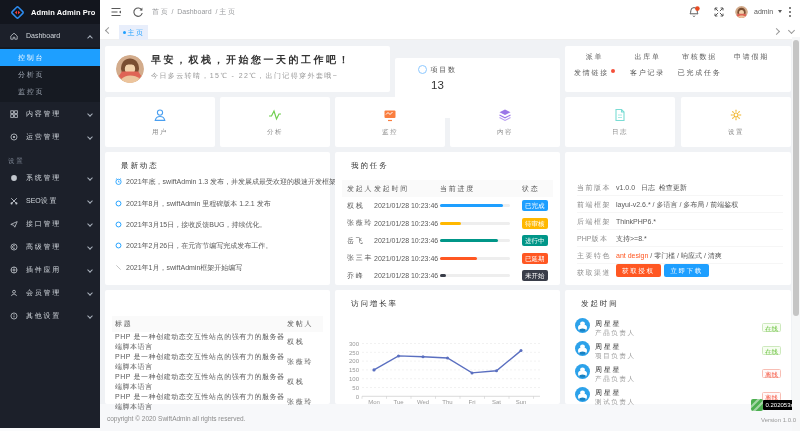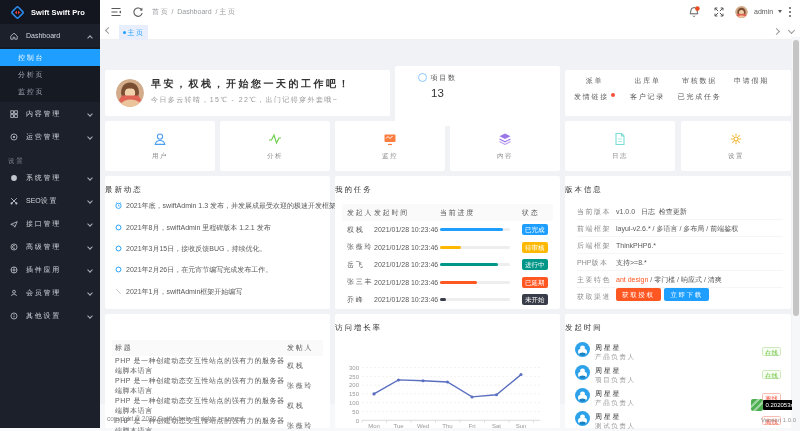--- a/index.html
+++ b/index.html
@@ -31,25 +31,25 @@
 #bell{left:588px;}
 #fullscr{left:613px;}
 
 #tabs{position:absolute;left:100px;top:24px;width:700px;height:16px;background:#fff;border-bottom:1px solid #f0f0f0;}
 #tabs .tl{position:absolute;left:6px;top:4px;width:5px;height:5px;border-left:1px solid #999;border-bottom:1px solid #999;transform:rotate(45deg);}
 .tab1{position:absolute;left:19px;top:1px;width:29px;height:15px;background:#e8eefb;color:#1e9fff;font-size:7px;line-height:15px;text-align:center;letter-spacing:.2em;}
 .tab1 .dot{display:inline-block;width:3px;height:3px;border-radius:50%;background:#1e9fff;margin-right:2px;vertical-align:1px;}
 #tabs .tr1{position:absolute;right:21px;top:5px;width:5px;height:5px;border-right:1px solid #999;border-top:1px solid #999;transform:rotate(45deg);}
 #tabs .tr2{position:absolute;right:6px;top:4px;width:5px;height:5px;border-right:1px solid #999;border-bottom:1px solid #999;transform:rotate(45deg);}
 
-.card{position:absolute;background:#fff;border-radius:2px;margin-top:24px;}
-.chead{height:26px;line-height:27px;padding-left:0;font-size:7.5px;color:#333;letter-spacing:.25em;}
+.card{position:absolute;background:#fff;border-radius:2px;}
+.chead{height:26px;line-height:27px;padding-left:16px;font-size:7.5px;color:#333;letter-spacing:.25em;}
 
 #cA{left:105px;top:46px;width:285px;height:46px;}
-#cB{left:395px;top:42px;width:165px;height:60px;}
+#cB{left:395px;top:58px;width:165px;height:60px;}
 #cC{left:565px;top:46px;width:226px;height:46px;}
 #avatarA{position:absolute;left:11px;top:9px;width:28px;height:28px;border-radius:50%;overflow:hidden;}
 #cA .t1{position:absolute;left:46px;top:7px;font-size:10px;color:#333;font-weight:bold;letter-spacing:.25em;white-space:nowrap;}
 #cA .t2{position:absolute;left:46px;top:25px;font-size:7px;color:#999;letter-spacing:.2em;white-space:nowrap;}
 .stat{position:absolute;top:0;height:46px;width:55px;}
 .stat .lb{position:absolute;top:7px;left:0;width:100%;font-size:7px;color:#595959;text-align:center;white-space:nowrap;letter-spacing:.25em;}
 .stat .ic{display:inline-block;width:9px;height:9px;border-radius:50%;vertical-align:-2px;margin-right:3px;}
 .stat .vl{position:absolute;top:21px;left:0;width:100%;font-size:11.5px;color:#333;text-align:center;}
 .clink{position:absolute;width:57px;text-align:center;font-size:7px;color:#595959;white-space:nowrap;letter-spacing:.25em;}
 
@@ -93,21 +93,21 @@
 <div id="fband"></div>
 <div id="botstrip"></div>
 
 <div id="side">
   <div id="logo">
     <svg width="13" height="13" viewBox="0 0 13 13">
         <rect x="2.2" y="2.2" width="8.6" height="8.6" rx="1.2" transform="rotate(45 6.5 6.5)" fill="none" stroke="#2d8cf0" stroke-width="1.5"></rect>
         <path d="M3.8 6.5l2.2-1.8v3.6z" fill="#f03e3e"></path>
         <path d="M9.2 6.5L7 4.7v3.6z" fill="#f03e3e"></path>
       </svg>
-    <span class="txt">Swift Swift Pro</span>
+    <span class="txt">Admin Admin Pro</span>
   </div>
   <div class="mitem"><svg class="mic" viewBox="0 0 10 10">
         <path d="M1 5l4-3.5L9 5v4H6V6.5H4V9H1z" fill="none" stroke="#dfe4ea" stroke-width="1"></path>
       </svg>Dashboard<i class="arr up"></i></div>
   <div id="submenu">
     <div class="sitem act">控制台</div>
     <div class="sitem">分析页</div>
     <div class="sitem">监控页</div>
   </div>
   <div class="mitem">
@@ -373,21 +373,20 @@
               <i style="width:9%;background:#393d49"></i>
             </div>
           </td>
           <td><span class="badge" style="background:#393d49">未开始</span></td>
         </tr>
   </tbody>
     </table>
 </div>
 
 <div class="card" id="cF">
-  <div class="chead">版本信息</div>
   <div class="vrow" style="top:27px"><span class="vlb">当前版本</span>v1.0.0&nbsp;&nbsp;&nbsp;日志&nbsp;&nbsp;检查更新</div>
   <div class="vrow" style="top:44px"><span class="vlb">前端框架</span>layui-v2.6.* / 多语言 / 多布局 / 前端鉴权</div>
   <div class="vrow" style="top:61px"><span class="vlb">后端框架</span>ThinkPHP6.*</div>
   <div class="vrow" style="top:78px"><span class="vlb"><span style="letter-spacing:0">PHP</span>版本</span>支持&gt;=8.*</div>
   <div class="vrow" style="top:95px"><span class="vlb">主要特色</span><span style="color:#ff5722">ant design</span> / 零门槛 / 响应式 / 清爽</div>
   <div class="vrow" style="top:112px;border:none"><span class="vlb">获取渠道</span><span class="btn" style="background:#ff5722">获取授权</span>&nbsp;&nbsp;<span class="btn" style="background:#1e9fff">立即下载</span></div>
 </div>
 
 <div class="card" id="cG">
   <table class="tb" style="position:absolute;left:7px;top:26px;width:211px">

